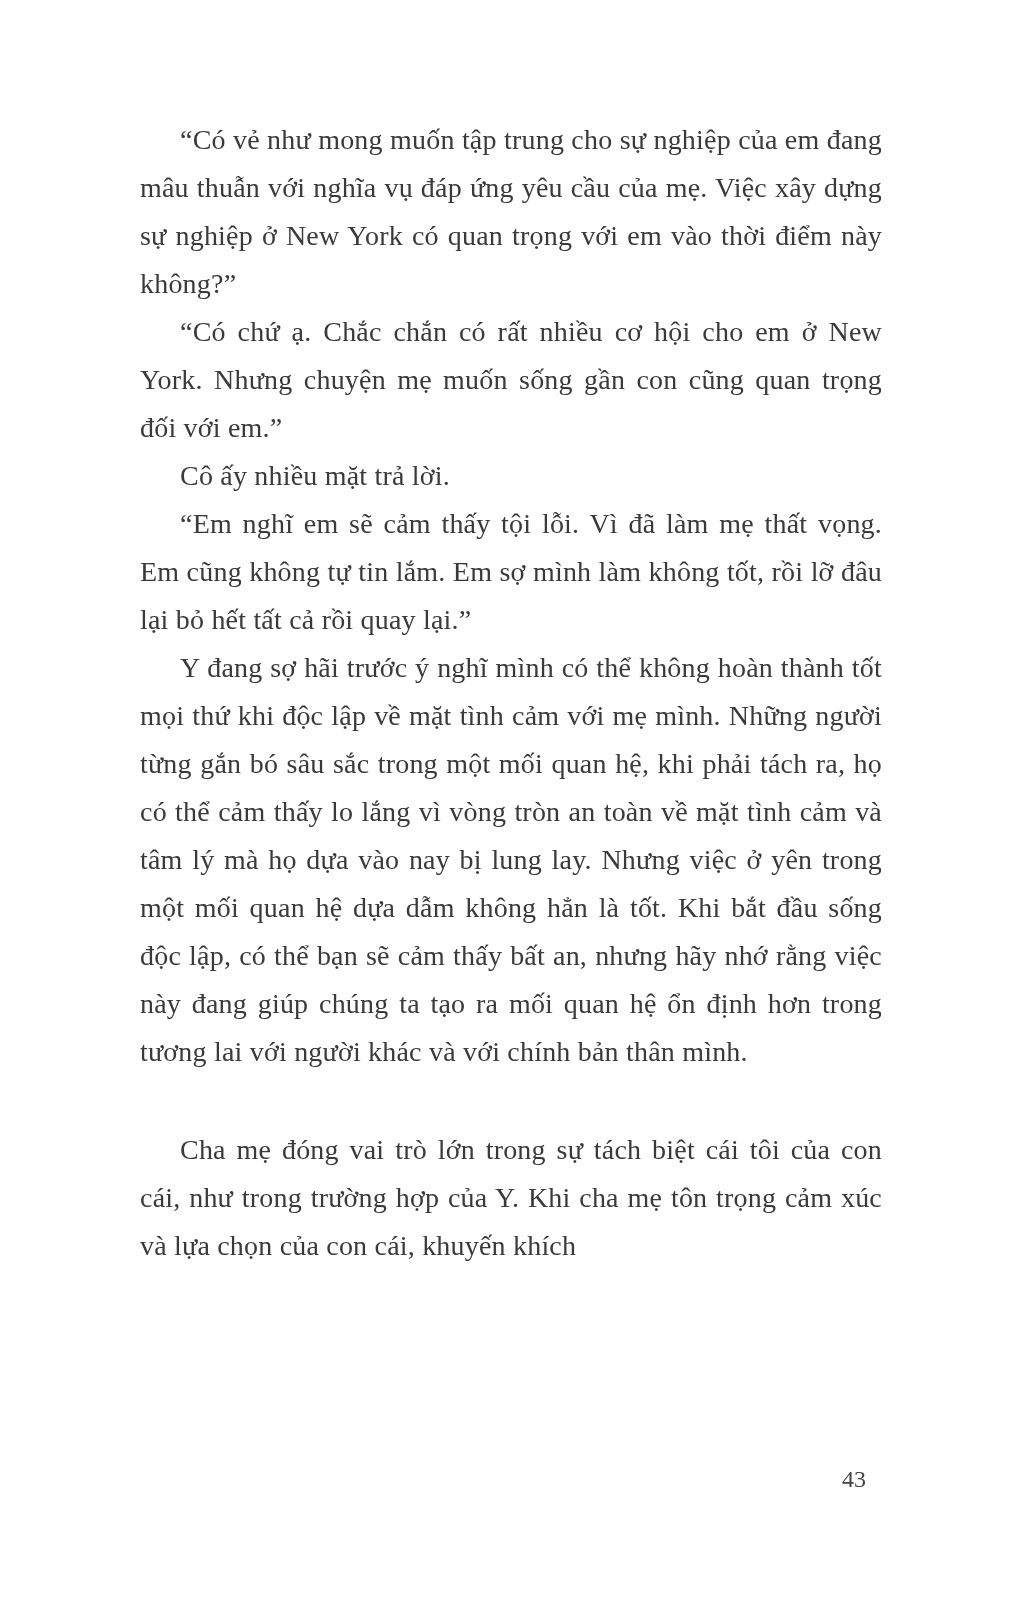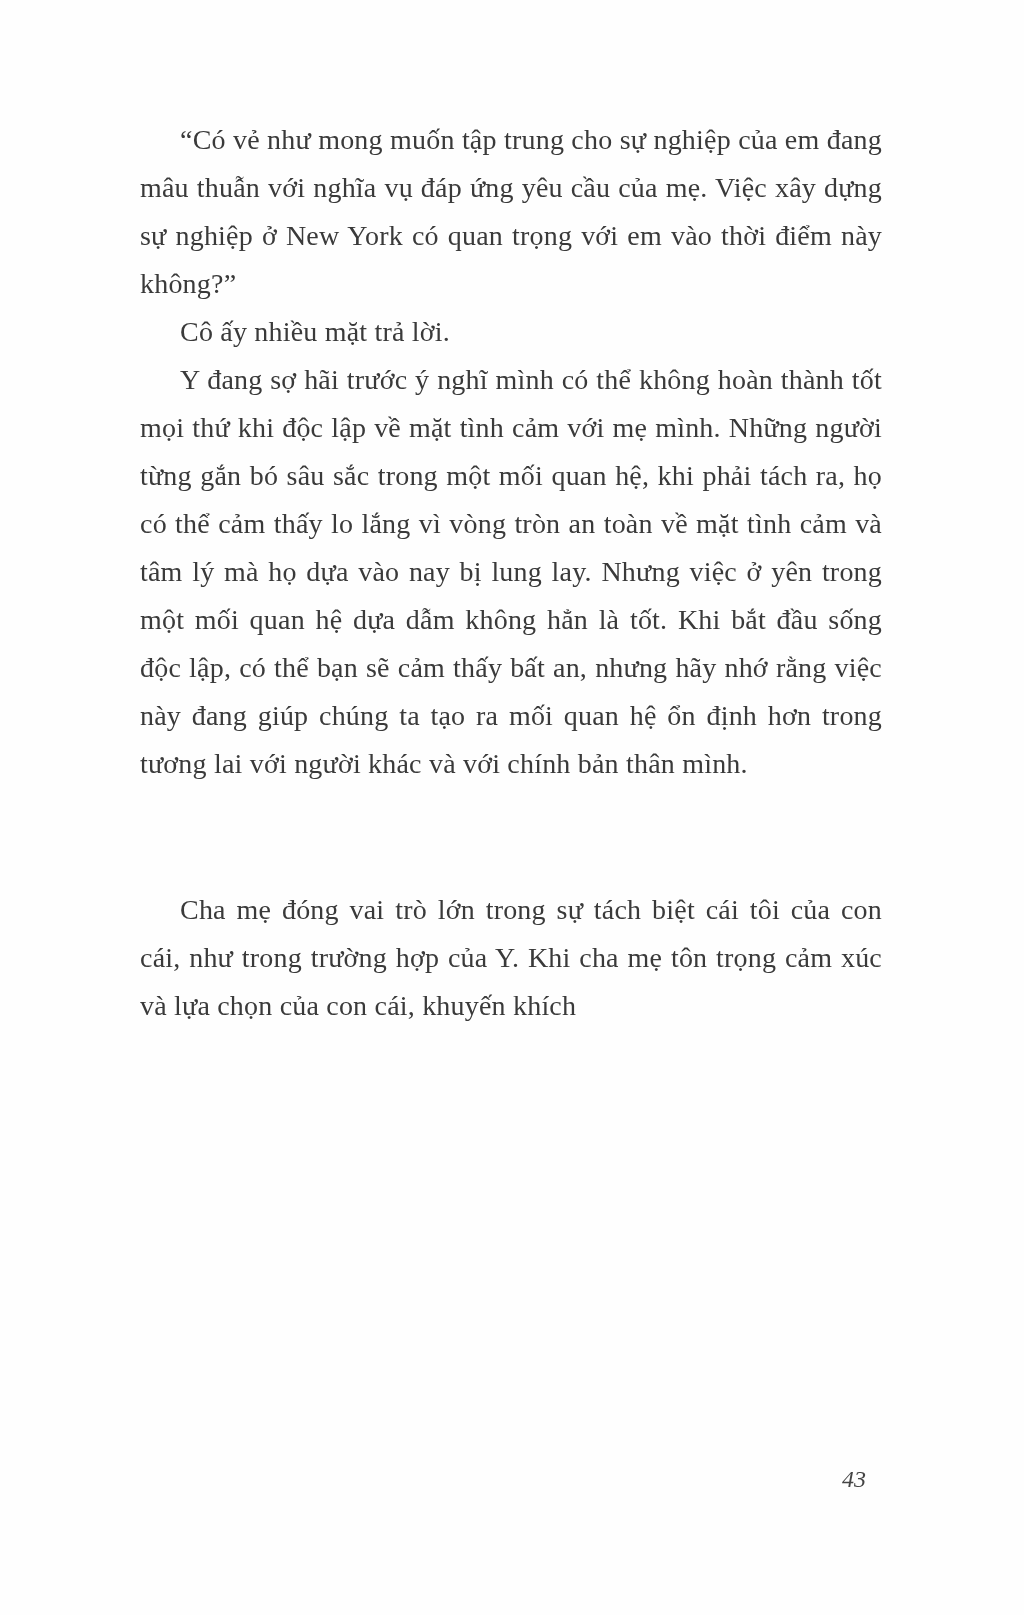--- a/index.html
+++ b/index.html
@@ -24,35 +24,36 @@
   }
   .content p {
     margin: 0;
     font-size: 28px;
     line-height: 48px;
     text-align: justify;
     text-indent: 40px;
     letter-spacing: 0.2px;
   }
   .content p.section-break {
-    margin-top: 98px;
+    margin-top: 50px;
   }
   .page-number {
     position: absolute;
     right: 158px;
     bottom: 122px;
     font-size: 24px;
-    font-style: italic;
     color: #444444;
   }
 </style>
 </head>
 <body>
 
 <div class="page">
   <div class="content">
     <p>“Có vẻ như mong muốn tập trung cho sự nghiệp của em đang mâu thuẫn với nghĩa vụ đáp ứng yêu cầu của mẹ. Việc xây dựng sự nghiệp ở New York có quan trọng với em vào thời điểm này không?”</p>
+    <p>“Có chứ ạ. Chắc chắn có rất nhiều cơ hội cho em ở New York. Nhưng chuyện mẹ muốn sống gần con cũng quan trọng đối với em.”</p>
     <p>Cô ấy nhiều mặt trả lời.</p>
+    <p>“Em nghĩ em sẽ cảm thấy tội lỗi. Vì đã làm mẹ thất vọng. Em cũng không tự tin lắm. Em sợ mình làm không tốt, rồi lỡ đâu lại bỏ hết tất cả rồi quay lại.”</p>
     <p>Y đang sợ hãi trước ý nghĩ mình có thể không hoàn thành tốt mọi thứ khi độc lập về mặt tình cảm với mẹ mình. Những người từng gắn bó sâu sắc trong một mối quan hệ, khi phải tách ra, họ có thể cảm thấy lo lắng vì vòng tròn an toàn về mặt tình cảm và tâm lý mà họ dựa vào nay bị lung lay. Nhưng việc ở yên trong một mối quan hệ dựa dẫm không hẳn là tốt. Khi bắt đầu sống độc lập, có thể bạn sẽ cảm thấy bất an, nhưng hãy nhớ rằng việc này đang giúp chúng ta tạo ra mối quan hệ ổn định hơn trong tương lai với người khác và với chính bản thân mình.</p>
     <p class="section-break">Cha mẹ đóng vai trò lớn trong sự tách biệt cái tôi của con cái, như trong trường hợp của Y. Khi cha mẹ tôn trọng cảm xúc và lựa chọn của con cái, khuyến khích</p>
   </div>
   <div class="page-number">43</div>
 </div>
 
 </body></html>

